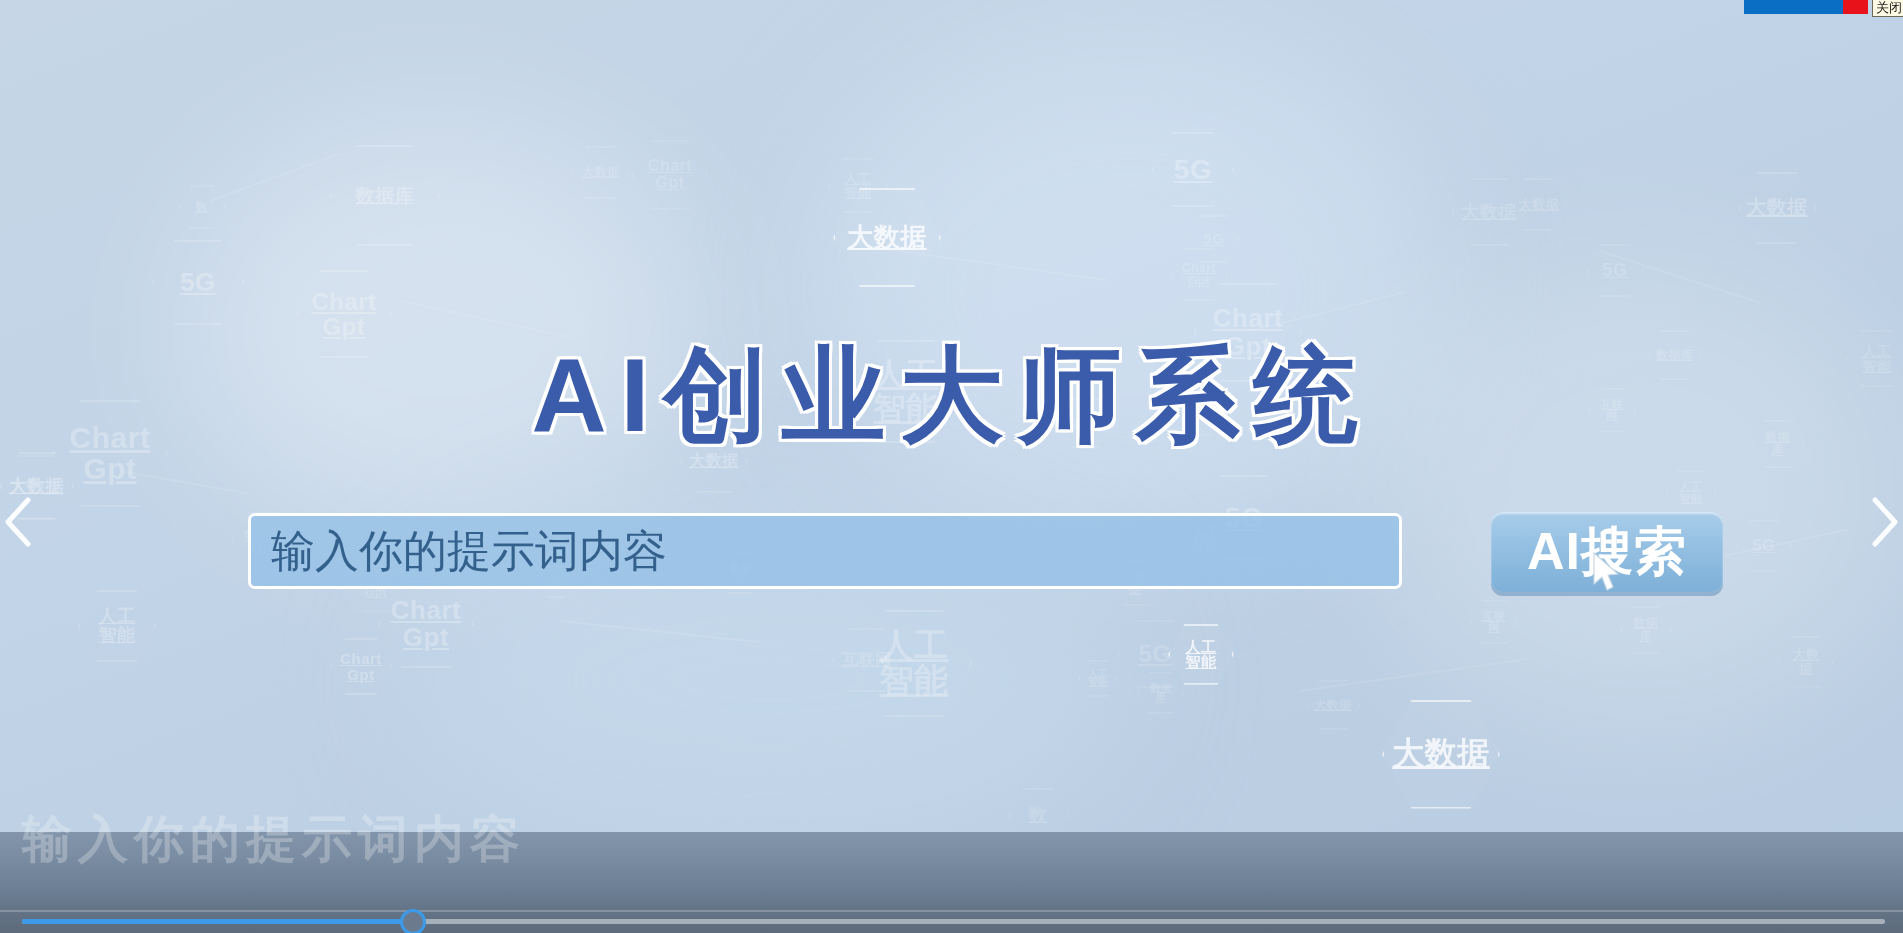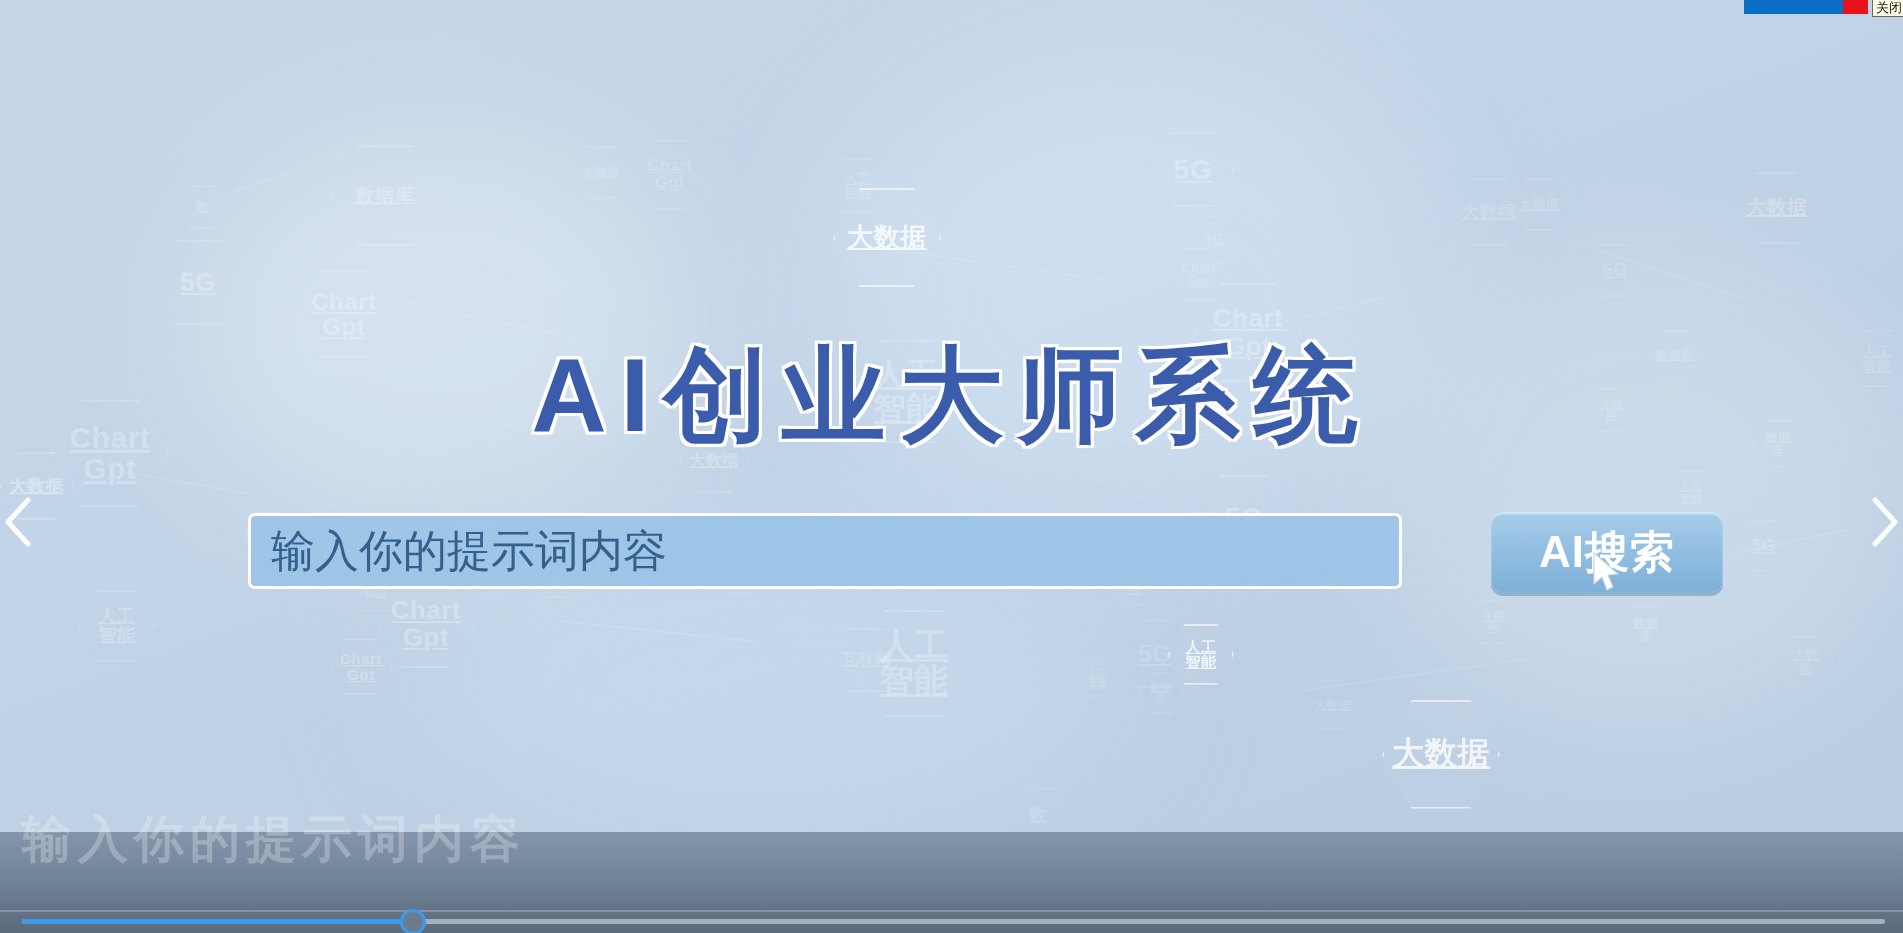--- a/index.html
+++ b/index.html
@@ -173,21 +173,21 @@
     position: absolute;
     left: 1491px;
     top: 512px;
     width: 232px;
     height: 80px;
     border: none;
     border-radius: 12px;
     background: linear-gradient(180deg, #a9cdea 0%, #93bfe2 45%, #7fb0d8 100%);
     box-shadow: 0 4px 0 rgba(100,145,185,.55), inset 0 2px 2px rgba(255,255,255,.55);
     color: #ffffff;
-    font-size: 44px;
+    font-size: 52px;
     font-weight: 700;
     letter-spacing: 1px;
     cursor: pointer;
     font-family: "Liberation Sans", "DejaVu Sans", sans-serif;
   }
 
   
   .nav-arrow {
     position: absolute;
     top: 492px;

